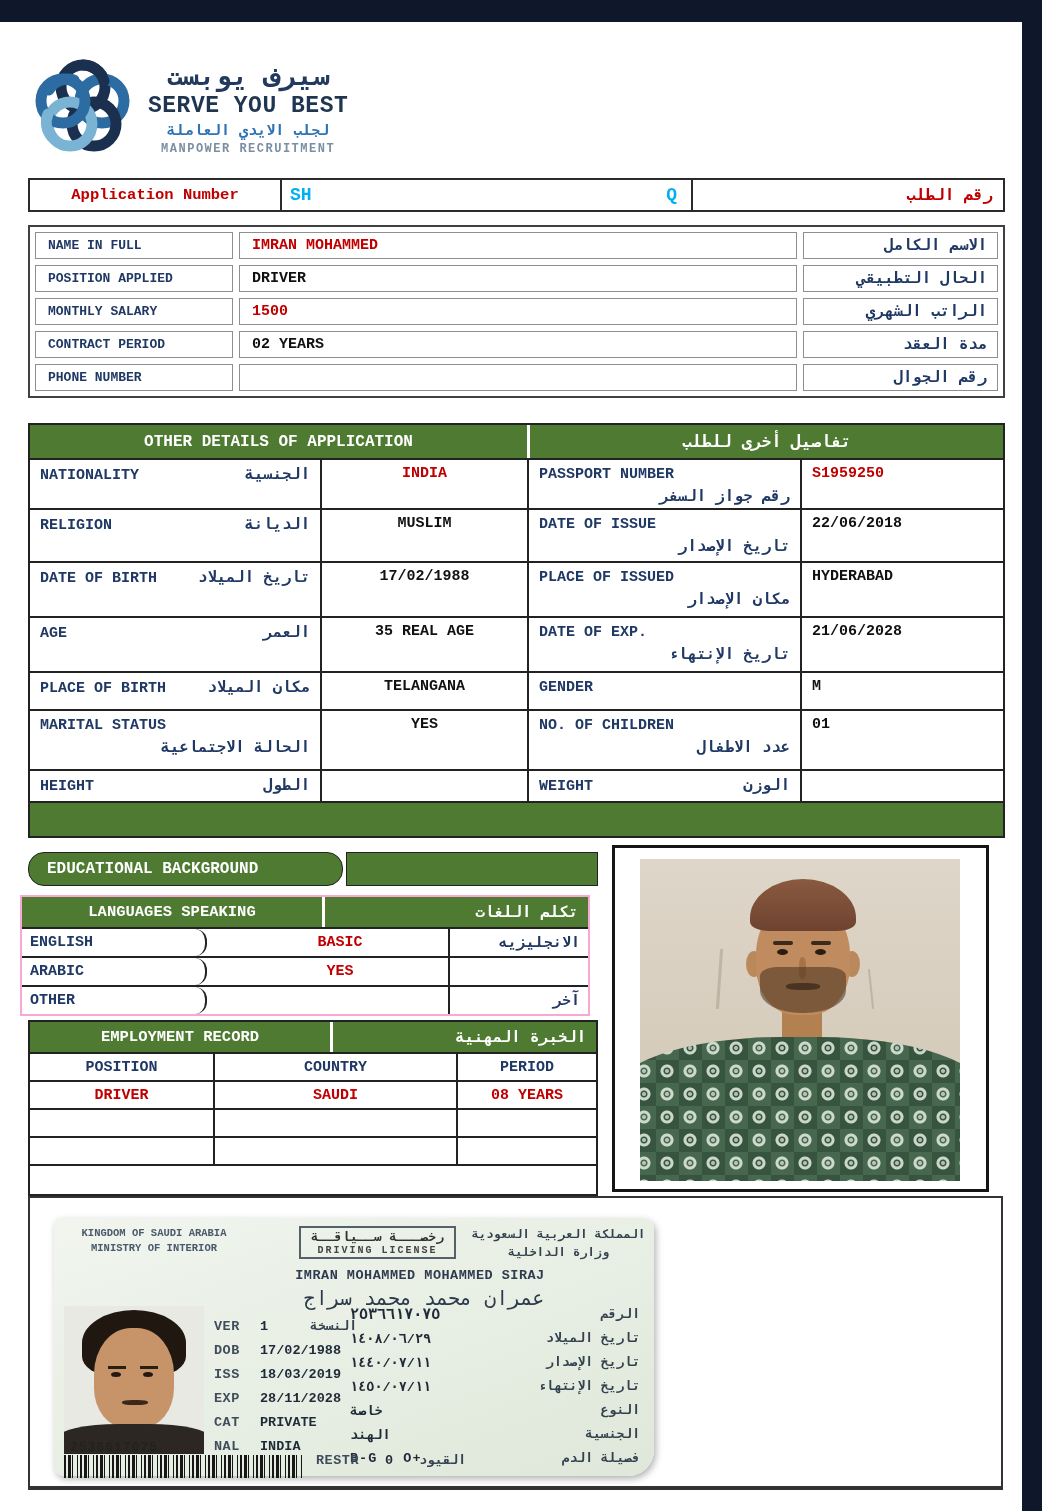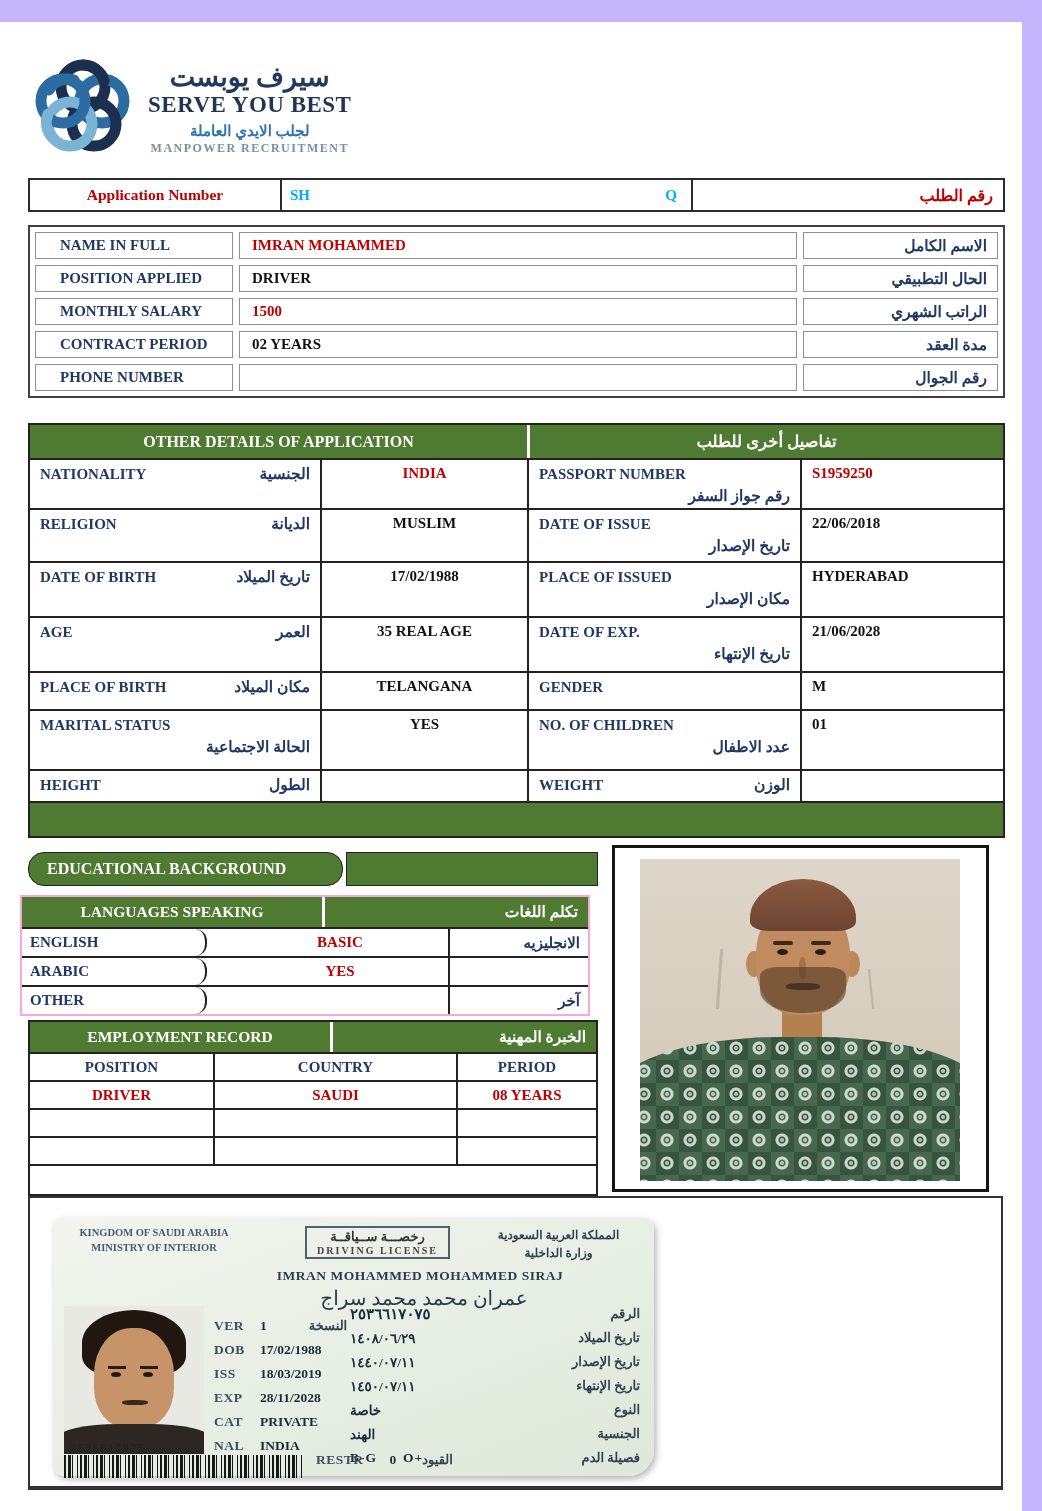--- a/index.html
+++ b/index.html
@@ -1,43 +1,43 @@
 <!DOCTYPE html>
 <html><head>
 <meta charset="utf-8">
 <style>
   html,body{margin:0;padding:0;background:#dfe2e8;}
-  .stage{position:relative;width:1042px;height:1511px;background:#c4b5fd;overflow:hidden;
-         font-family:Liberation Serif, serif;}
+  .stage{position:relative;width:1042px;height:1511px;background:#0f172a;overflow:hidden;
+         font-family:Liberation Mono, monospace;}
   .page{position:absolute;left:0;top:22px;width:1022px;height:1489px;background:#ffffff;}
   .abs{position:absolute;}
 
   
   .logo{left:30px;top:32px;display:flex;align-items:center;gap:12px;}
   .logo-text{display:flex;flex-direction:column;align-items:center;line-height:1.05;}
   .brand-ar{font-size:27px;font-weight:bold;color:#223a5e;}
   .brand-en{font-size:23px;font-weight:bold;color:#1f3550;letter-spacing:.5px;margin-top:2px;}
   .tagline-ar{font-size:15px;font-weight:bold;color:#2e74b5;margin-top:6px;}
   .tagline-en{font-size:12px;font-weight:bold;color:#7b8fa3;letter-spacing:1.5px;margin-top:3px;}
 
   
   .app-row{left:28px;top:156px;width:977px;height:34px;display:flex;border:2px solid #2b2b2b;box-sizing:border-box;background:#fff;}
   .app-c1{width:250px;border-right:2px solid #2b2b2b;display:flex;align-items:center;justify-content:center;
           color:#c00000;font-weight:bold;font-size:15.5px;}
   .app-c2{flex:1;border-right:2px solid #2b2b2b;display:flex;align-items:center;justify-content:space-between;
-          padding:0 14px 0 8px;color:#00b0f0;font-weight:bold;font-size:15px;}
+          padding:0 14px 0 8px;color:#00b0f0;font-weight:bold;font-size:18px;}
   .app-c3{width:300px;display:flex;align-items:center;justify-content:flex-end;padding-right:10px;
           color:#c00000;font-weight:bold;font-size:16px;}
 
   
   .personal{left:28px;top:203px;width:977px;border:2px solid #404040;box-sizing:border-box;padding:5px;background:#fff;}
   .prow{display:flex;gap:6px;margin-bottom:6px;}
   .prow:last-child{margin-bottom:0;}
   .pcell{border:1px solid #8f8f8f;height:27px;display:flex;align-items:center;box-sizing:border-box;}
-  .plabel{width:198px;padding-left:24px;color:#1f3864;font-weight:bold;font-size:15px;}
+  .plabel{width:198px;padding-left:12px;color:#1f3864;font-weight:bold;font-size:13px;}
   .pvalue{flex:1;padding-left:12px;font-weight:bold;font-size:15px;color:#111;}
   .parab{width:195px;justify-content:flex-end;padding-right:10px;color:#1f3864;font-weight:bold;font-size:15.5px;}
 
   
   .details{left:28px;top:401px;width:977px;border:2px solid #222;box-sizing:border-box;background:#fff;}
   .dhead{display:flex;height:33px;background:#fff;gap:3px;}
   .dhead .gcell{background:#4e7b31;color:#fff;font-weight:bold;display:flex;align-items:center;justify-content:center;}
   .dh-left{width:497px;font-size:16px;}
   .dh-right{flex:1;font-size:16.5px;}
   .drow{display:flex;border-top:2px solid #222;box-sizing:border-box;}

